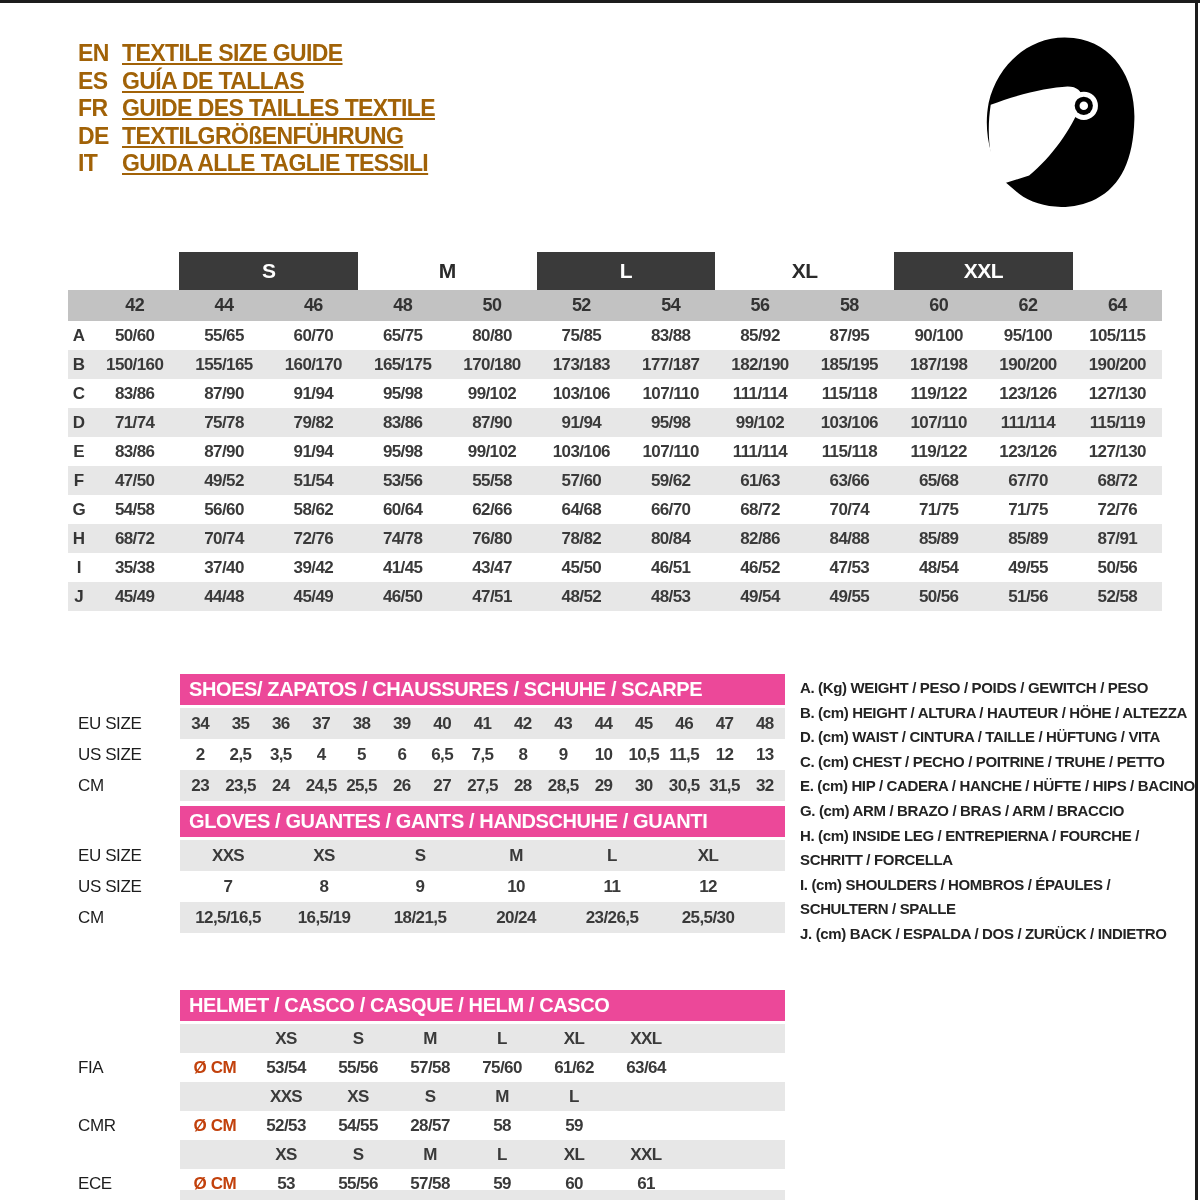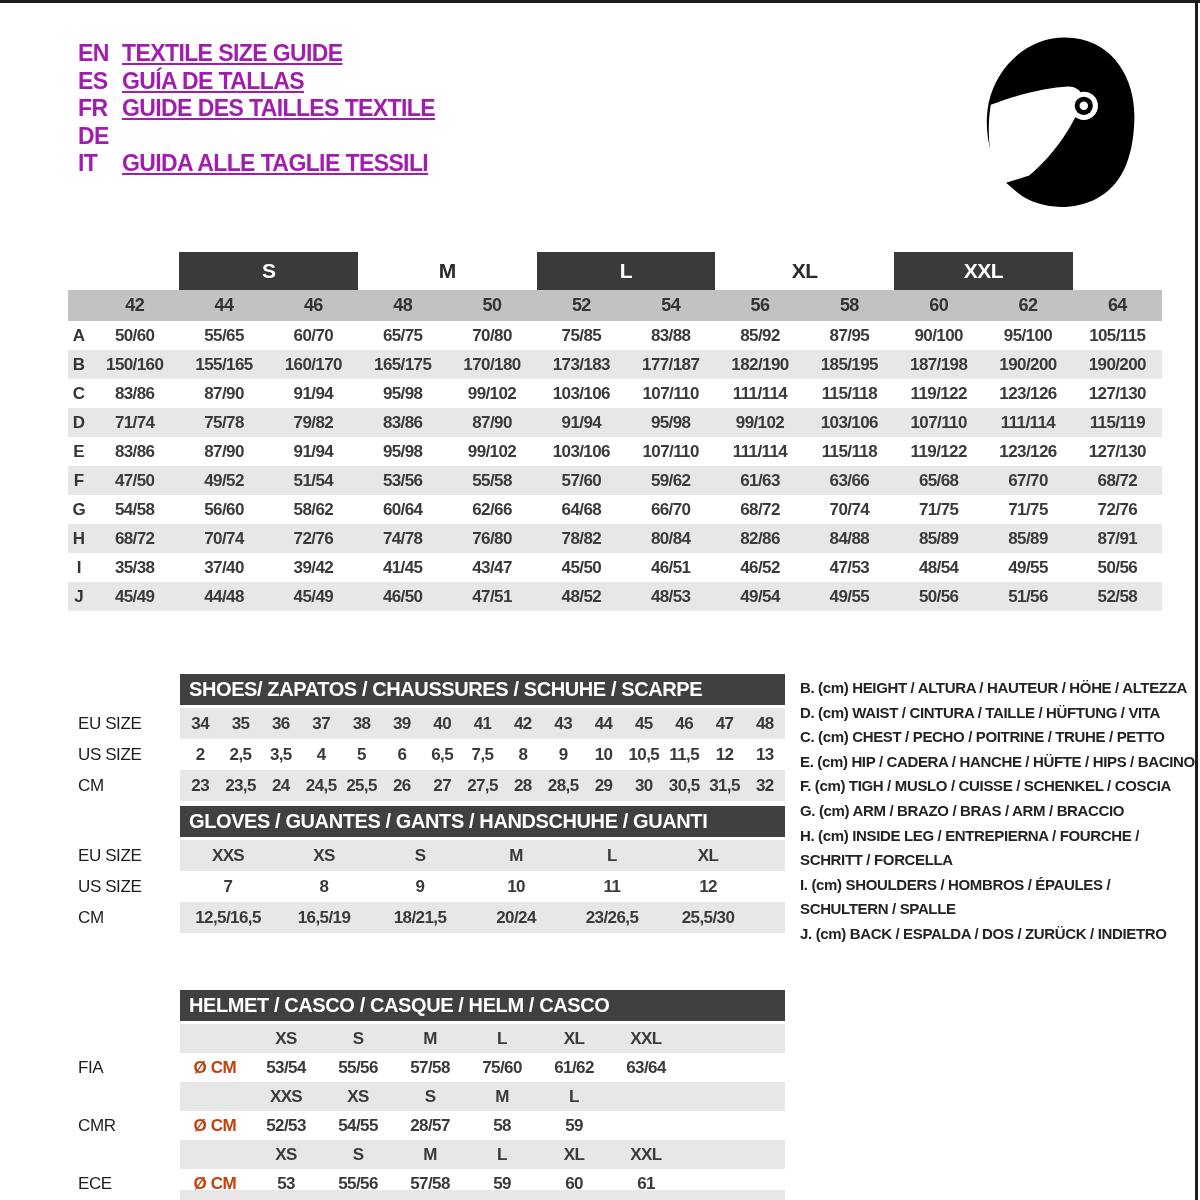--- a/index.html
+++ b/index.html
@@ -4,21 +4,21 @@
 <style>
   * { margin:0; padding:0; box-sizing:border-box; }
   html,body { width:1200px; height:1200px; background:#ffffff; font-family:"Liberation Sans", sans-serif; }
   body { position:relative; overflow:hidden; color:#2e2e2e; }
 
   .top-border { position:absolute; left:0; top:0; width:1200px; height:3px; background:#1c1c1c; }
   .right-border { position:absolute; left:1195px; top:0; width:3px; height:1200px; background:#1c1c1c; }
 
   
   .lang-block { position:absolute; left:78px; top:40px; }
-  .lang-row { display:flex; height:27.5px; align-items:center; font-weight:bold; font-size:23px; letter-spacing:-0.6px; color:#a21caf; }
+  .lang-row { display:flex; height:27.5px; align-items:center; font-weight:bold; font-size:23px; letter-spacing:-0.6px; color:#a16207; }
   .lang-code { width:44px; flex:none; }
   .lang-title { white-space:nowrap;text-decoration:underline; }
 
   
   .helmet-logo { position:absolute; left:980px; top:36px; width:158px; height:172px; }
 
   
   .main-table { position:absolute; left:68px; top:252px; width:1094px; }
   .mt-row { display:flex; height:29px; align-items:stretch; }
   .mt-row.alt { background:#e7e7e7; }
@@ -32,21 +32,21 @@
   .size-box.plain { color:#2b2b2b; }
   .sg1 { grid-column:2/4; } .sg2 { grid-column:4/6; } .sg3 { grid-column:6/8; }
   .sg4 { grid-column:8/10; } .sg5 { grid-column:10/12; }
   .mt-nums { height:31px; background:#c2c2c2; }
   .mt-nums .cell { font-size:18px; color:#333333; }
 
   
   .section { position:absolute; left:78px; }
   .sec-row { display:flex; align-items:stretch; }
   .sec-label { width:102px; flex:none; display:flex; align-items:center; font-weight:normal; font-size:17px; letter-spacing:-0.4px; color:#1d1d1d; white-space:nowrap; }
-  .bar { width:605px; height:31px; background:#404040; color:#ffffff; display:flex; align-items:center; padding-left:9px; font-weight:bold; font-size:20px; letter-spacing:-0.4px; margin-bottom:3px; white-space:nowrap; }
+  .bar { width:605px; height:31px; background:#ec4899; color:#ffffff; display:flex; align-items:center; padding-left:9px; font-weight:bold; font-size:20px; letter-spacing:-0.4px; margin-bottom:3px; white-space:nowrap; }
   .sec-table { width:605px; flex:none; }
   .r31 { height:31px; }
   .stripe { background:#e7e7e7; }
   .grid15 { display:grid; grid-template-columns:repeat(15,1fr); align-items:center; }
   .grid6 { display:grid; grid-template-columns:repeat(6,96px); align-items:center; }
   .grid15 .cell, .grid6 .cell { text-align:center; font-weight:bold; font-size:17px; letter-spacing:-0.6px; color:#3a3a3a; white-space:nowrap; }
 
   
   .h-row { display:flex; align-items:center; height:29px; }
   .h-first { width:70px; flex:none; text-align:center; font-weight:bold; font-size:17px; letter-spacing:-0.4px; color:#c2410c; }
@@ -73,20 +73,21 @@
   <div class="lang-row">
     <span class="lang-code">ES</span>
     <span class="lang-title">GUÍA DE TALLAS</span>
   </div>
   <div class="lang-row">
     <span class="lang-code">FR</span>
     <span class="lang-title">GUIDE DES TAILLES TEXTILE</span>
   </div>
   <div class="lang-row">
     <span class="lang-code">DE</span>
+    <span class="lang-title">TEXTILGRÖßENFÜHRUNG</span>
   </div>
   <div class="lang-row">
     <span class="lang-code">IT</span>
     <span class="lang-title">GUIDA ALLE TAGLIE TESSILI</span>
   </div>
 </div>
 
 <div class="helmet-logo">
   <svg viewBox="0 0 155 170" width="158" height="172" xmlns="http://www.w3.org/2000/svg">
     <path d="M92,2 C133,7 153,44 152,82 C151,122 139,148 114,161 C88,174 56,170 38,156 L24,144 C8,120 3,92 8,66 C17,26 52,-3 92,2 Z" fill="#000000"></path>
@@ -126,21 +127,21 @@
       </div>
   </div>
 
   <div class="mt-row">
     <div class="mt-label">A</div>
     <div class="mt-cells">
         <span class="cell">50/60</span>
         <span class="cell">55/65</span>
         <span class="cell">60/70</span>
         <span class="cell">65/75</span>
-        <span class="cell">70/80</span>
+        <span class="cell">80/80</span>
         <span class="cell">75/85</span>
         <span class="cell">83/88</span>
         <span class="cell">85/92</span>
         <span class="cell">87/95</span>
         <span class="cell">90/100</span>
         <span class="cell">95/100</span>
         <span class="cell">105/115</span>
       </div>
   </div>
   <div class="mt-row alt">
@@ -490,24 +491,24 @@
           <span class="cell">60</span>
           <span class="cell">61</span>
         </div>
     </div>
   </div>
 </div>
 
 <div class="bottom-strip"></div>
 
 <div class="legend">
+    <span class="cell">A. (Kg) WEIGHT / PESO / POIDS / GEWITCH / PESO</span>
     <span class="cell">B. (cm) HEIGHT / ALTURA / HAUTEUR / HÖHE / ALTEZZA</span>
     <span class="cell">D. (cm) WAIST / CINTURA / TAILLE / HÜFTUNG / VITA</span>
     <span class="cell">C. (cm) CHEST / PECHO / POITRINE / TRUHE / PETTO</span>
     <span class="cell">E. (cm) HIP / CADERA / HANCHE / HÜFTE / HIPS / BACINO</span>
-    <span class="cell">F. (cm) TIGH / MUSLO / CUISSE / SCHENKEL / COSCIA</span>
     <span class="cell">G. (cm) ARM / BRAZO / BRAS / ARM / BRACCIO</span>
     <span class="cell">H. (cm) INSIDE LEG / ENTREPIERNA / FOURCHE /</span>
     <span class="cell">SCHRITT / FORCELLA</span>
     <span class="cell">I. (cm) SHOULDERS / HOMBROS / ÉPAULES /</span>
     <span class="cell">SCHULTERN / SPALLE</span>
     <span class="cell">J. (cm) BACK / ESPALDA / DOS / ZURÜCK / INDIETRO</span>
   </div>
 
 </body></html>

